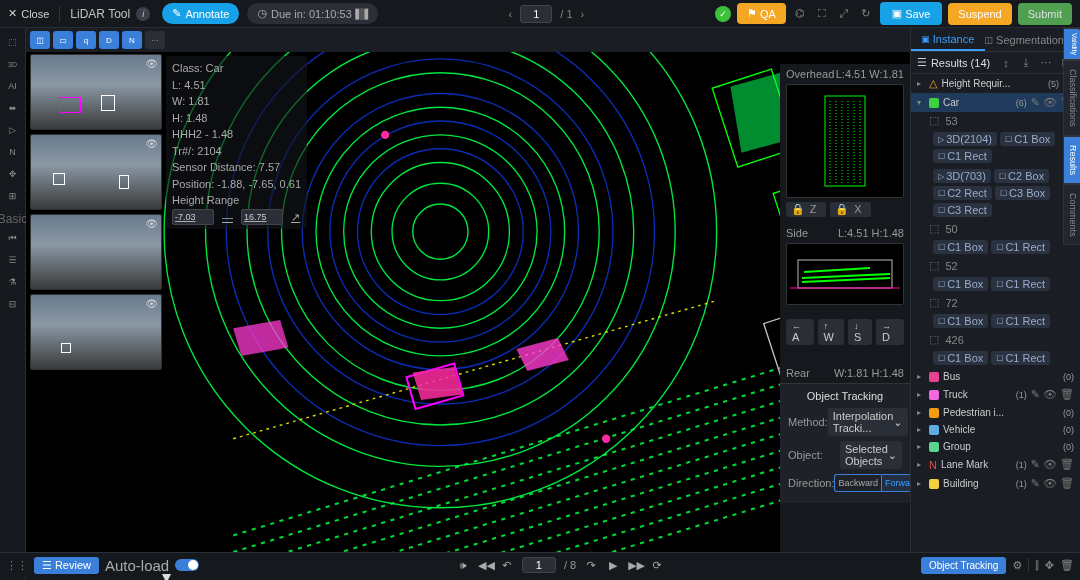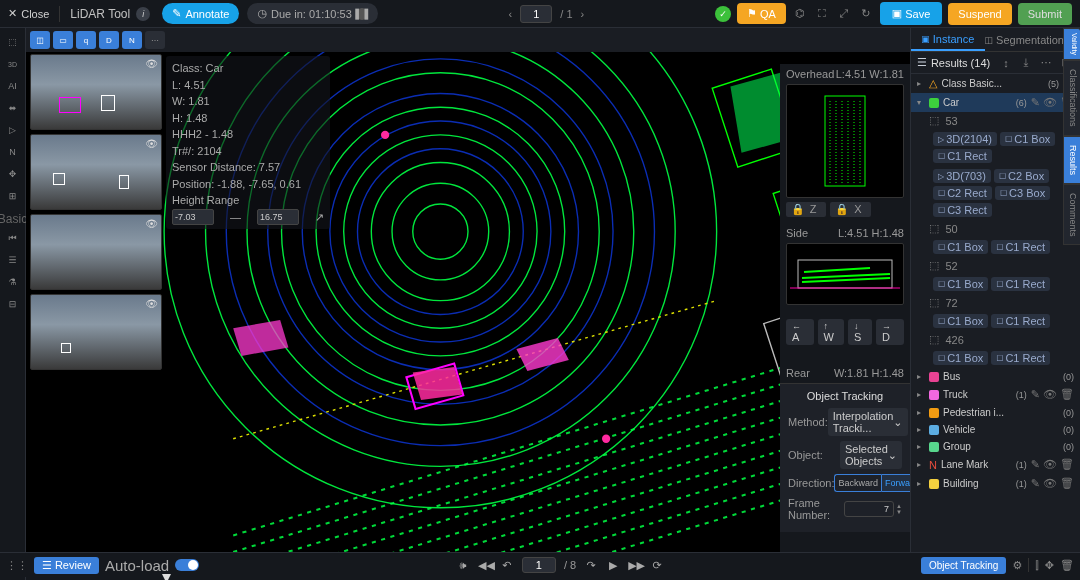--- a/index.html
+++ b/index.html
@@ -32,21 +32,21 @@
 .shape-btn { width: 20px; height: 18px; background: #3a7fd9; border-radius: 3px; display: flex; align-items: center; justify-content: center; color: #fff; font-size: 8px; }
 .shape-btn.inactive { background: #2a2e36; color: #999; }
 
 .canvas-area { flex: 1; position: relative; background: #000; overflow: hidden; }
 .cam-strip { position: absolute; left: 4px; top: 2px; width: 132px; z-index: 5; }
 .cam-thumb { height: 76px; background: linear-gradient(180deg, #6a7a8c 0%, #8a98a5 40%, #3a3a3a 100%); border: 1px solid #333; margin-bottom: 4px; position: relative; border-radius: 2px; }
 .cam-eye { position: absolute; top: 3px; right: 3px; color: #ddd; font-size: 10px; }
 .cam-box { position: absolute; border: 1px solid; }
 
 .info-overlay { position: absolute; left: 140px; top: 4px; z-index: 6; color: #aaa; font-size: 9px; background: rgba(20,22,28,0.6); padding: 4px 6px; border-radius: 3px; line-height: 1.5; }
-.info-overlay .row { display: flex; gap: 16px; }
+.info-overlay .row { display: flex; gap: 8px; text-decoration: underline; }
 .coord-in { background: #2a2e36; border: 1px solid #444; color: #ccc; width: 42px; padding: 1px 2px; border-radius: 2px; font-size: 9px; }
 
 .lidar-svg { position: absolute; inset: 0; }
 
 .mini-views { position: absolute; right: 0; top: 12px; width: 130px; background: #15181d; padding: 4px 6px; display: flex; flex-direction: column; gap: 4px; z-index: 5; height: 100%; }
 .mv-hdr { display: flex; justify-content: space-between; font-size: 9px; color: #999; }
 .mv-box { height: 114px; background: #000; border: 1px solid #333; border-radius: 2px; display: flex; align-items: center; justify-content: center; }
 .mv-ctrls { display: flex; gap: 4px; font-size: 9px; color: #999; margin-bottom: 6px; }
 .mv-ctrls span { background: #2a2e36; padding: 1px 5px; border-radius: 2px; cursor: pointer; }
 .dir-btn { background: #2a2e36; padding: 2px 6px; border-radius: 3px; font-size: 9px; color: #ccc; cursor: pointer; }
@@ -355,30 +355,20 @@
                 <span>⌄</span>
               </div>
           </div>
           <div class="fr">
             <div class="lb">Direction:</div>
             <div class="seg-btn">
               <div class="bk">Backward</div>
               <div class="fw">Forward</div>
             </div>
           </div>
-          <div class="fr">
-            <div class="lb" style="width:72px;">Frame Number:</div>
-            <div class="stepper">
-              <input value="7" style="">
-              <div class="arr">
-                  <span>▲</span>
-                  <span>▼</span>
-                </div>
-            </div>
-          </div>
         </div>
       </div>
     </div>
   </div>
 
   <div class="right-panel">
     <div class="rp-tabs">
       <div class="rp-tab active">▣ <span>Instance</span></div>
       <div class="rp-tab">◫ <span>Segmentation</span></div>
       <div style="width:16px;display:flex;align-items:center;justify-content:center;color:#888;">⚗</div>
@@ -389,21 +379,21 @@
       <span class="ic-btn">↕</span>
       <span class="ic-btn">⤓</span>
       <span class="ic-btn">⋯</span>
       <span class="ic-btn">⊟</span>
     </div>
     <div class="rp-scroll">
 
       <div class="rp-node">
         <span class="rp-caret">▸</span>
         <span style="color:#f5a623;">△</span>
-        <span class="rp-label">Class Basic...</span>
+        <span class="rp-label">Height Requir...</span>
         <span class="rp-count">(5)</span>
         <span style="color:#888;">⋯</span>
       </div>
 
       <div class="rp-node selected">
         <span class="rp-caret">▾</span>
         <span class="rp-dot" style="background:#3dd13d;"></span>
         <span class="rp-label">Car</span>
         <span class="rp-count">(6)</span>
         <span class="rp-act">

